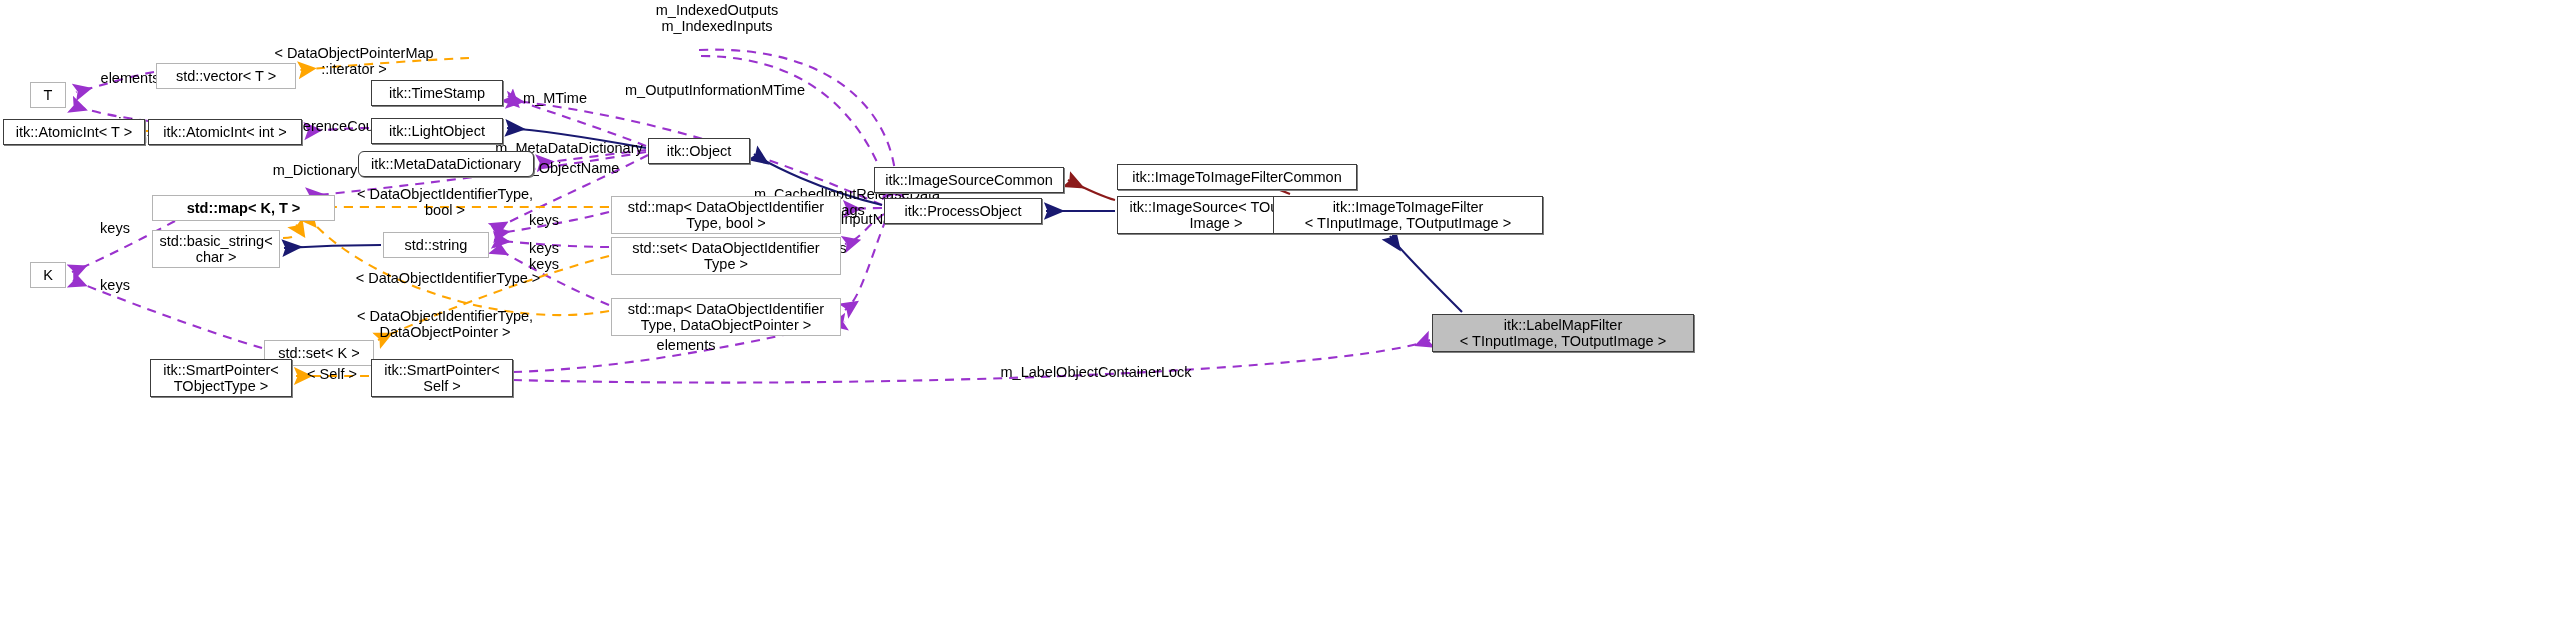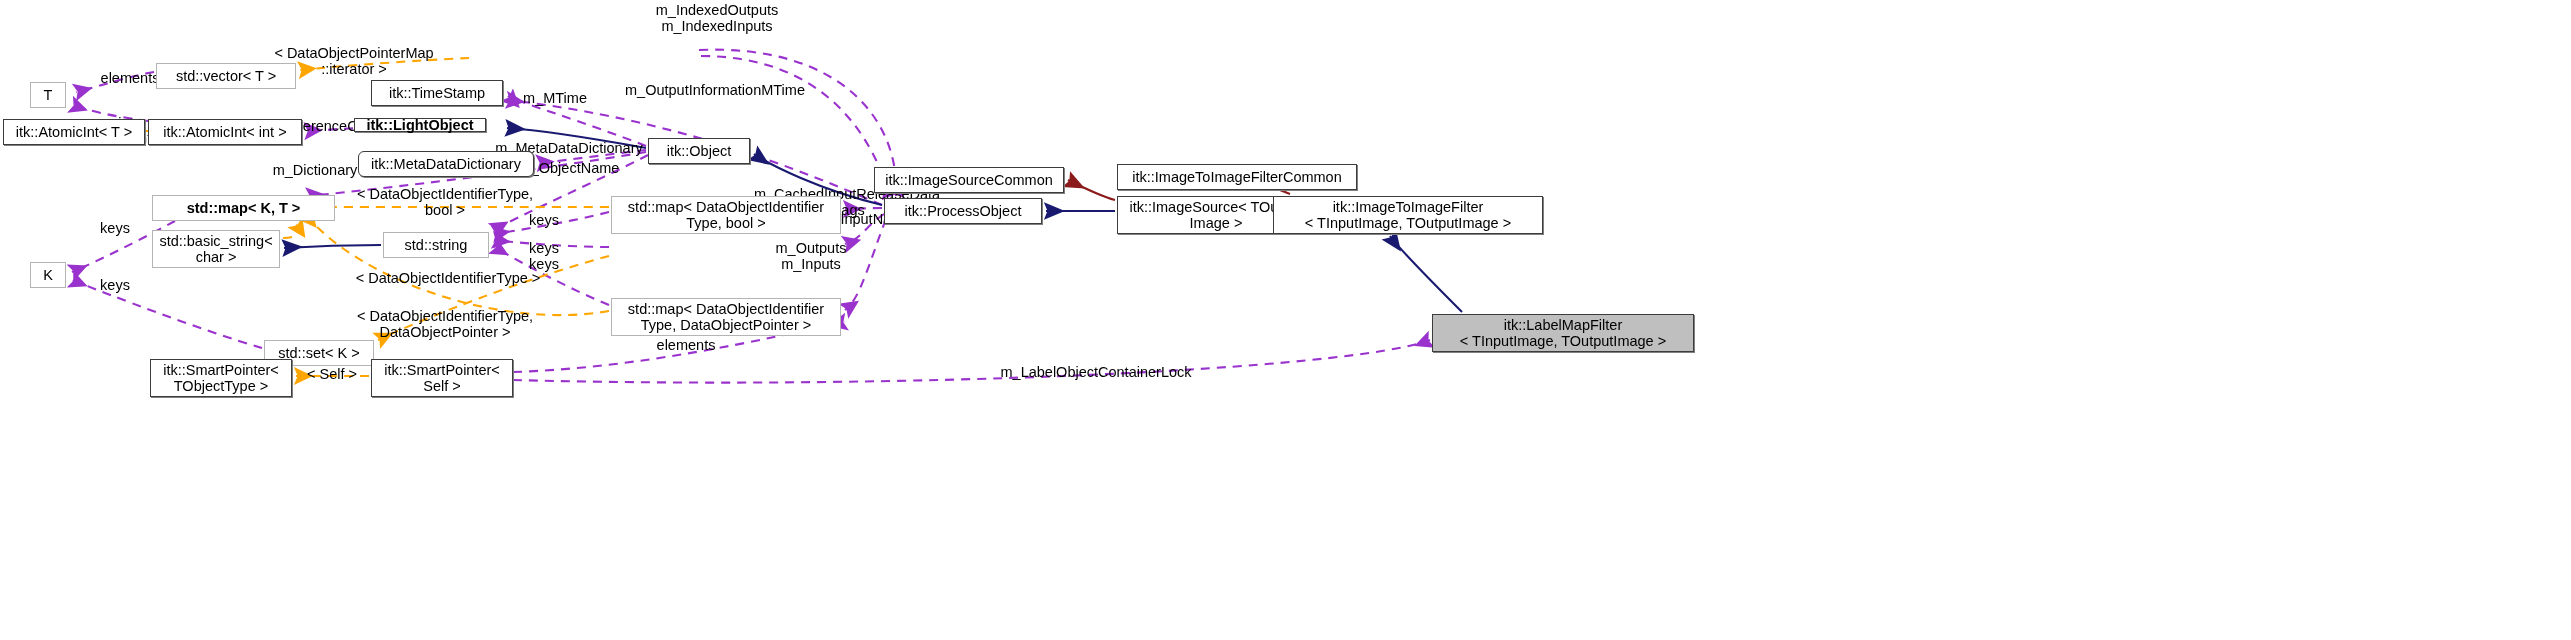--- a/index.html
+++ b/index.html
@@ -140,25 +140,27 @@
   <div class="node itk" style="left:148px;top:119px;width:154px;height:26px;">itk::AtomicInt&lt; int &gt;</div>
   <div class="node plain" style="left:152px;top:195px;width:183px;height:26px;font-weight:bold;">std::map&lt; K, T &gt;</div>
   <div class="node plain" style="left:152px;top:230px;width:128px;height:38px;">std::basic_string&lt;
 char &gt;</div>
   <div class="node plain" style="left:264px;top:340px;width:110px;height:26px;">std::set&lt; K &gt;</div>
   <div class="node itk" style="left:150px;top:359px;width:142px;height:38px;">itk::SmartPointer&lt;
 TObjectType &gt;</div>
   <div class="node itk" style="left:371px;top:359px;width:142px;height:38px;">itk::SmartPointer&lt;
 Self &gt;</div>
   <div class="node itk" style="left:371px;top:80px;width:132px;height:26px;">itk::TimeStamp</div>
-  <div class="node itk" style="left:354px;top:118px;width:132px;height:14px;font-weight:bold;">itk::LightObject</div>
+  <div class="node itk" style="left:371px;top:118px;width:132px;height:26px;">itk::LightObject</div>
   <div class="node itk" style="left:358px;top:151px;width:176px;height:26px;border-radius:6px;">itk::MetaDataDictionary</div>
   <div class="node plain" style="left:383px;top:232px;width:106px;height:26px;">std::string</div>
   <div class="node plain" style="left:611px;top:196px;width:230px;height:38px;">std::map&lt; DataObjectIdentifier
 Type, bool &gt;</div>
+  <div class="node plain" style="left:611px;top:237px;width:230px;height:38px;">std::set&lt; DataObjectIdentifier
+Type &gt;</div>
   <div class="node plain" style="left:611px;top:298px;width:230px;height:38px;">std::map&lt; DataObjectIdentifier
 Type, DataObjectPointer &gt;</div>
   <div class="node itk" style="left:648px;top:138px;width:102px;height:26px;">itk::Object</div>
   <div class="node itk" style="left:884px;top:198px;width:158px;height:26px;">itk::ProcessObject</div>
   <div class="node itk" style="left:874px;top:167px;width:190px;height:26px;">itk::ImageSourceCommon</div>
   <div class="node itk" style="left:1117px;top:196px;width:198px;height:38px;">itk::ImageSource&lt; TOutput
 Image &gt;</div>
   <div class="node itk" style="left:1117px;top:164px;width:240px;height:26px;">itk::ImageToImageFilterCommon</div>
   <div class="node itk" style="left:1273px;top:196px;width:270px;height:38px;">itk::ImageToImageFilter
 &lt; TInputImage, TOutputImage &gt;</div>

